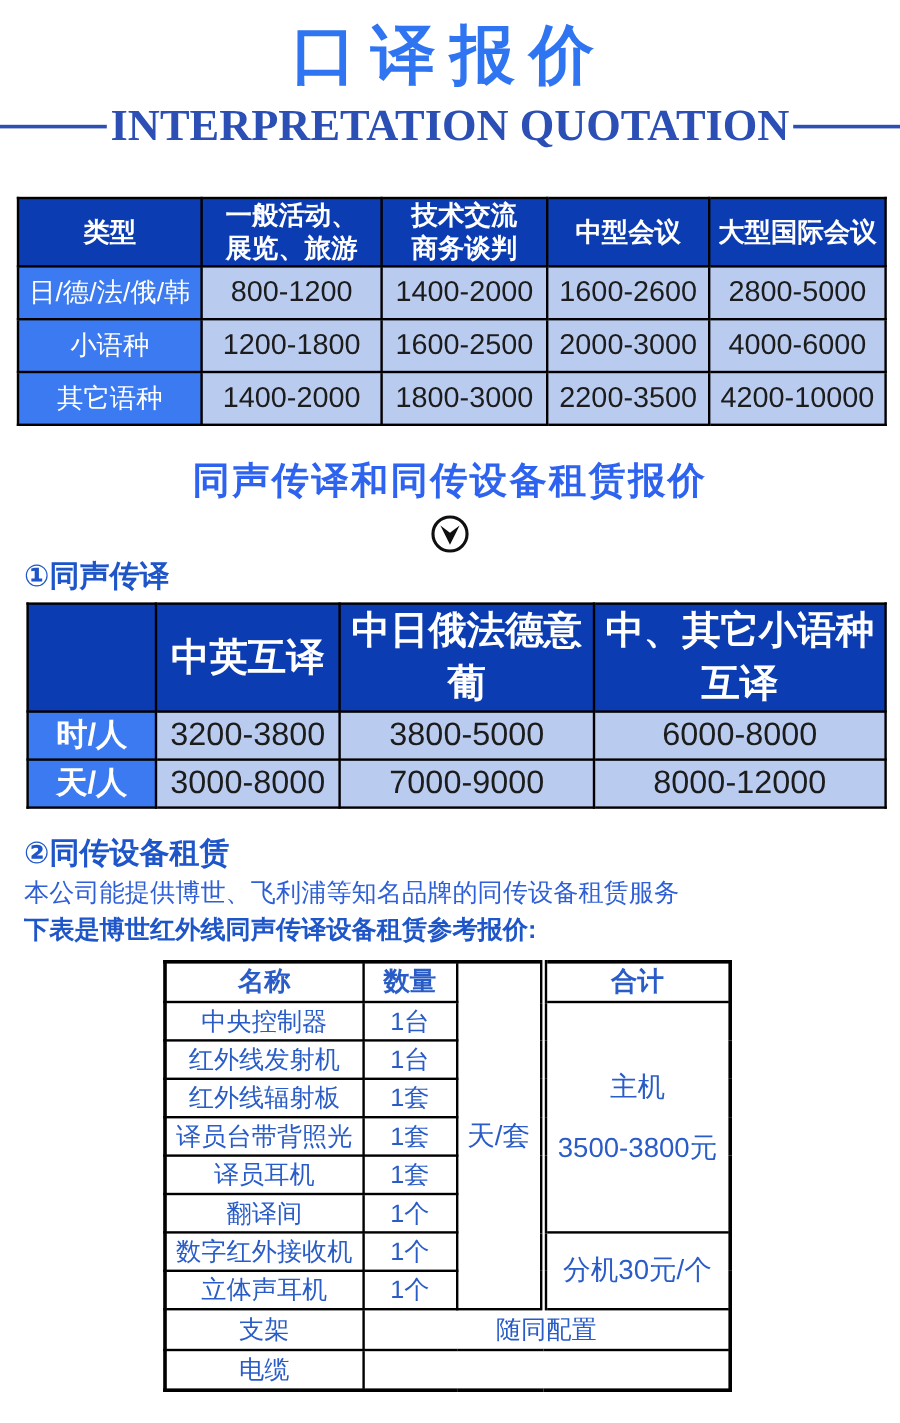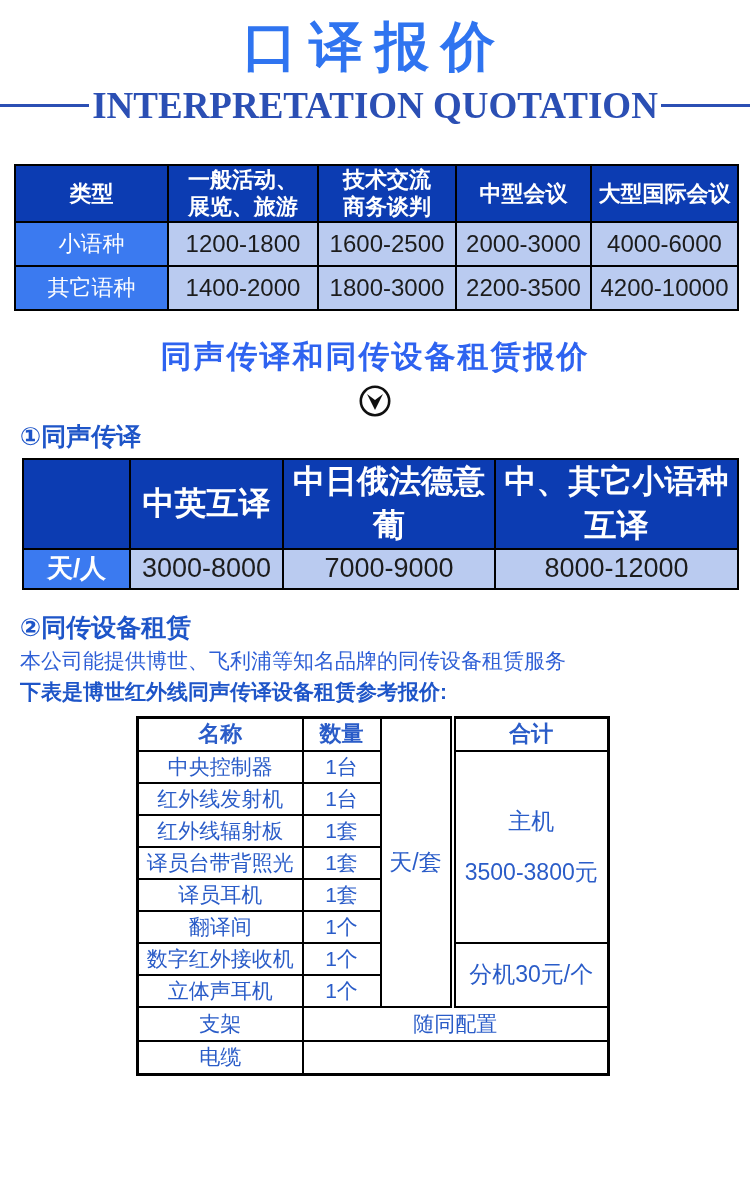--- a/index.html
+++ b/index.html
@@ -107,20 +107,27 @@
       <th>
           <span style="display:block">技术交流</span>
           <span style="display:block">商务谈判</span>
         </th>
       <th><span>中型会议</span></th>
       <th><span>大型国际会议</span></th>
     </tr>
   </thead>
   <tbody>
     <tr>
+      <td class="rlabel">日/德/法/俄/韩</td>
+      <td class="val">800-1200</td>
+      <td class="val">1400-2000</td>
+      <td class="val">1600-2600</td>
+      <td class="val">2800-5000</td>
+    </tr>
+    <tr>
       <td class="rlabel">小语种</td>
       <td class="val">1200-1800</td>
       <td class="val">1600-2500</td>
       <td class="val">2000-3000</td>
       <td class="val">4000-6000</td>
     </tr>
     <tr>
       <td class="rlabel">其它语种</td>
       <td class="val">1400-2000</td>
       <td class="val">1800-3000</td>
@@ -151,20 +158,26 @@
   <thead>
     <tr>
       <th></th>
       <th>中英互译</th>
       <th>中日俄法德意葡</th>
       <th>中、其它小语种互译</th>
     </tr>
   </thead>
   <tbody>
     <tr>
+      <td class="rlabel">时/人</td>
+      <td class="val">3200-3800</td>
+      <td class="val">3800-5000</td>
+      <td class="val">6000-8000</td>
+    </tr>
+    <tr>
       <td class="rlabel">天/人</td>
       <td class="val">3000-8000</td>
       <td class="val">7000-9000</td>
       <td class="val">8000-12000</td>
     </tr>
   </tbody>
 </table>
 
 <div class="part-heading second">②同传设备租赁</div>
 <div class="para">本公司能提供博世、飞利浦等知名品牌的同传设备租赁服务</div>

